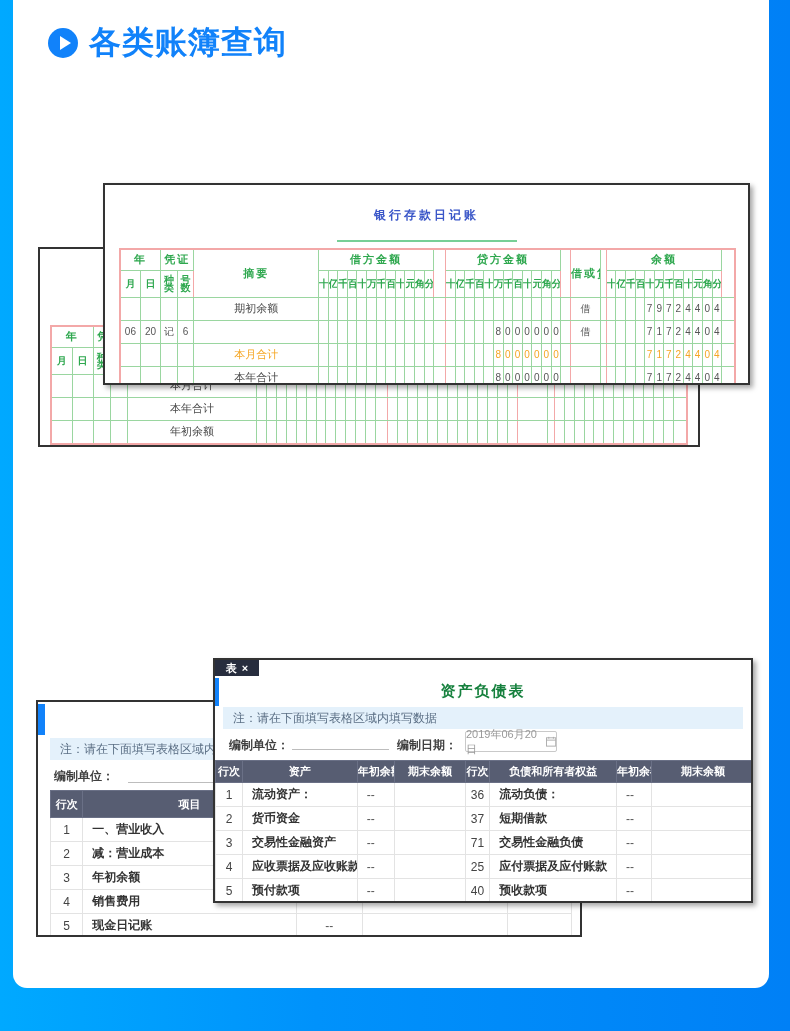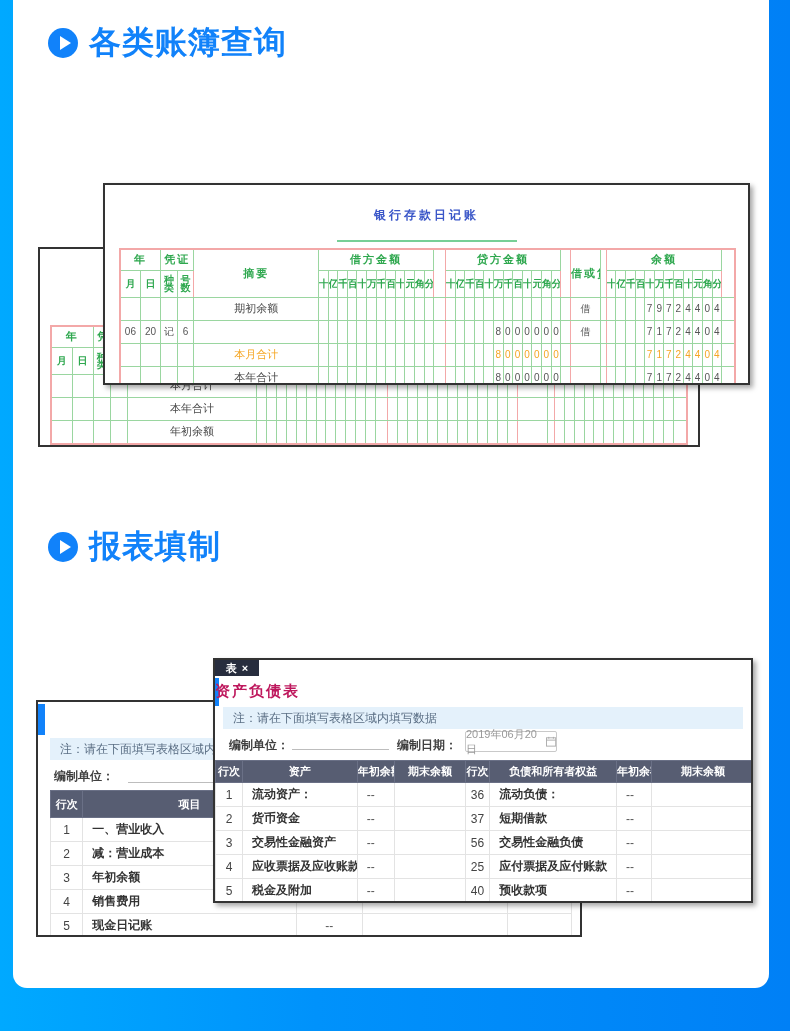--- a/index.html
+++ b/index.html
@@ -38,21 +38,21 @@
   table.ledger tr.hl td{color:#f5a623}
   table.ledger td.gp{border-left-color:#f3a8a8;border-right-color:#f3a8a8}
   table.ledger td.gpl{border-left-color:#f3a8a8}
   .ledger-wrap{position:absolute}
 
   
   .tab-frag{position:absolute;left:0;top:0;height:16px;min-width:34px;background:#272d3e;color:#fff;
     display:flex;align-items:center;justify-content:center;gap:5px;font-size:11px;font-weight:bold;padding:0 5px}
   .tab-blue-line{position:absolute;left:0;top:18px;width:4px;height:28px;background:#1182fa}
   .tab-blue-strip{position:absolute;left:0;top:2px;width:7px;height:31px;background:#1182fa}
-  .rpt-title{position:absolute;left:0;right:0;top:22px;font-size:15px;color:#be185d;
+  .rpt-title{position:absolute;left:0;right:0;top:22px;text-align:center;font-size:15px;color:#15803d;
     font-weight:bold;letter-spacing:2px}
   .notice-bar{position:absolute;left:8px;right:8px;height:22px;background:#e4f1fb;color:#5b6f85;
     font-size:12px;display:flex;align-items:center;padding-left:10px;box-sizing:border-box}
   .form-label{position:absolute;font-size:12px;color:#3f3f3f;font-weight:bold}
   .u-line{position:absolute;height:16px;border-bottom:1px solid #bdbdbd}
   .date-box{position:absolute;width:92px;height:21px;border:1px solid #c9c9c9;border-radius:2px;
     display:flex;align-items:center;justify-content:center;gap:4px;font-size:11px;color:#999;box-sizing:border-box}
   table.rpt{border-collapse:collapse;table-layout:fixed;position:absolute;background:#fff}
   table.rpt td{border:1px solid #e3e3e3;padding:0;font-size:12px;color:#333;overflow:hidden;white-space:nowrap;vertical-align:middle}
   table.rpt tr.rh td{background:#575d72;color:#fff;font-size:11px;font-weight:bold;text-align:center;border-color:#6a7086}
@@ -626,24 +626,20 @@
               <td class="dg">4</td>
               <td class="dg">0</td>
               <td class="dg">4</td>
               <td class="gp"></td>
             </tr>
           </tbody>
         </table>
     </div>
   </div>
 
-  <div class="sec-head" style="left:35px;top:530px">
-    <span class="play-icon"></span>
-    <span class="sec-title">报表填制</span>
-  </div>
 
   <div class="shot" style="left:23px;top:700px;width:546px;height:237px;z-index:1">
     <span class="tab-blue-strip"></span>
     <div class="notice-bar" style="top:36px;left:12px;right:12px">注：请在下面填写表格区域内填写数据</div>
     <div class="form-label" style="left:16px;top:66px">编制单位：</div>
     <div class="u-line" style="left:90px;top:64px;width:92px"></div>
     <table class="rpt" id="is-table" style="left:12px;right:12px;top:88px;bottom:0;width:522px">
         <colgroup>
           <col style="width:6.2%">
           <col style="width:41%">
@@ -758,38 +754,38 @@
             <td class="num">37</td>
             <td class="lbl">短期借款</td>
             <td class="amt">--</td>
             <td class="amt"></td>
           </tr>
           <tr style="height:24px">
             <td class="num">3</td>
             <td class="lbl">交易性金融资产</td>
             <td class="amt">--</td>
             <td class="amt"></td>
-            <td class="num">56</td>
+            <td class="num">71</td>
             <td class="lbl">交易性金融负债</td>
             <td class="amt">--</td>
             <td class="amt"></td>
           </tr>
           <tr style="height:24px">
             <td class="num">4</td>
             <td class="lbl">应收票据及应收账款</td>
             <td class="amt">--</td>
             <td class="amt"></td>
             <td class="num">25</td>
             <td class="lbl">应付票据及应付账款</td>
             <td class="amt">--</td>
             <td class="amt"></td>
           </tr>
           <tr style="height:24px">
             <td class="num">5</td>
-            <td class="lbl">税金及附加</td>
+            <td class="lbl">预付款项</td>
             <td class="amt">--</td>
             <td class="amt"></td>
             <td class="num">40</td>
             <td class="lbl">预收款项</td>
             <td class="amt">--</td>
             <td class="amt"></td>
           </tr>
         </tbody>
       </table>
   </div>

